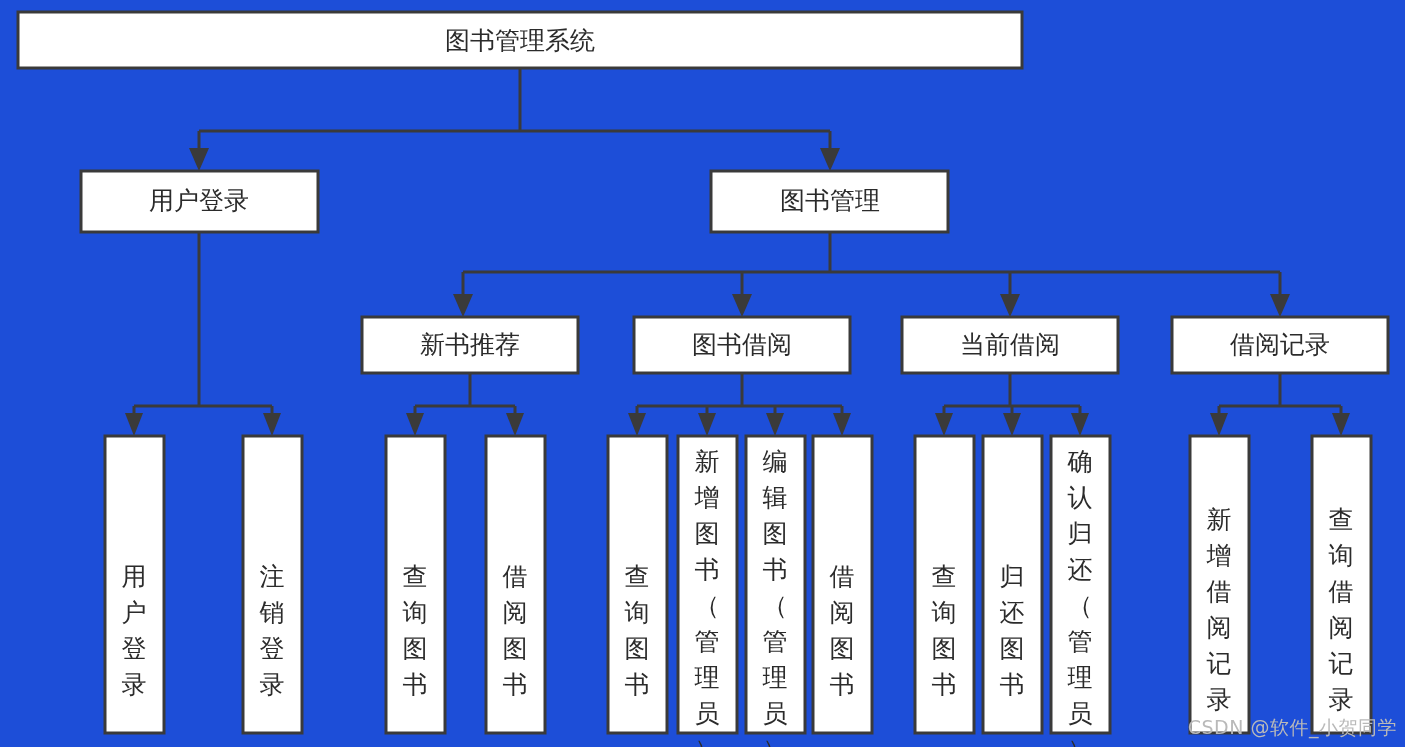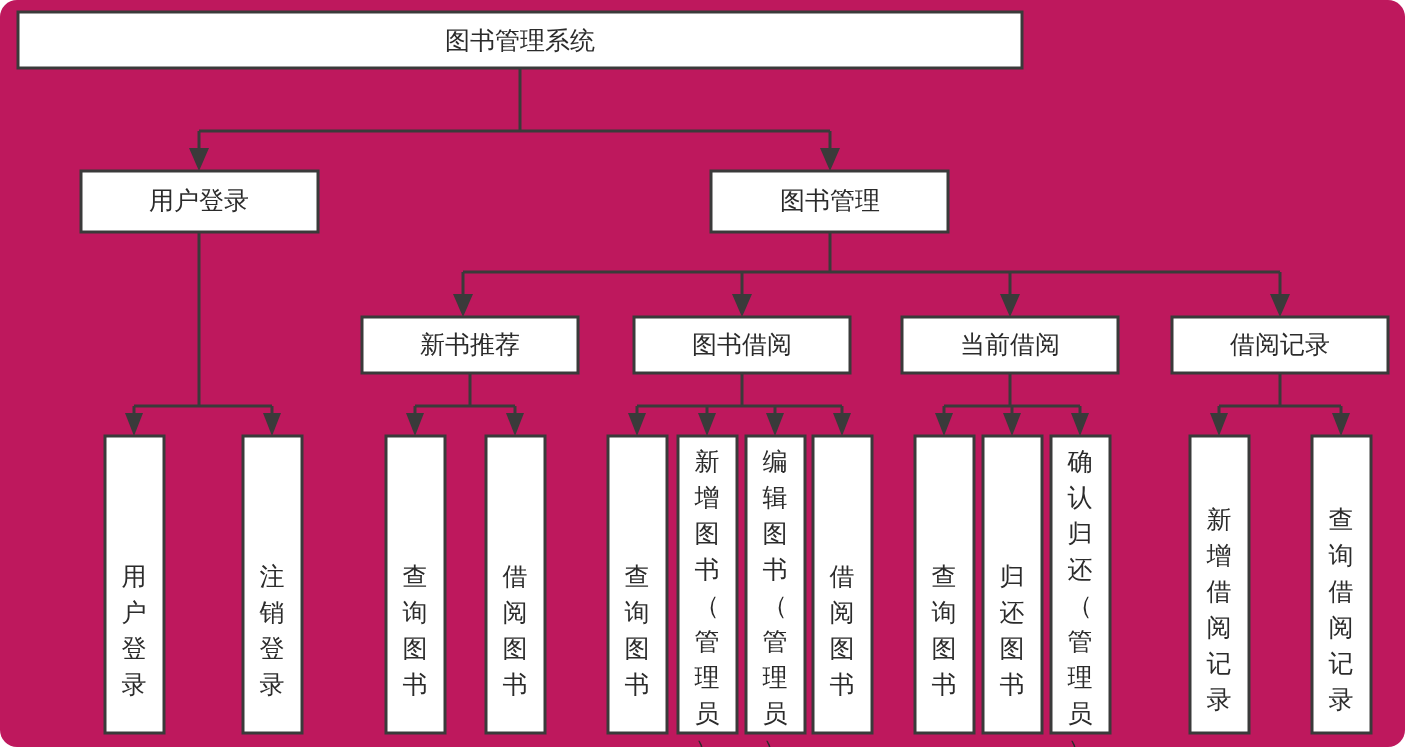--- a/index.html
+++ b/index.html
@@ -11,22 +11,21 @@
   body {
     width: 1405px;
     height: 747px;
     font-family: "DejaVu Sans", "Liberation Sans", sans-serif;
     overflow: hidden;
   }
   #diagram-root {
     position: relative;
     width: 1405px;
     height: 747px;
-    background: #be185d;
-    border-radius: 17px;
+    background: #1d4ed8;
   }
   svg#tree-svg {
     position: absolute;
     left: 0;
     top: 0;
     width: 1405px;
     height: 747px;
     display: block;
   }
   .node-box {
@@ -248,14 +247,15 @@
       <rect class="node-box" x="1190" y="436" width="59" height="297"></rect>
       <text class="leaf-label" x="1219" y="528"><tspan x="1219" y="528">新</tspan><tspan x="1219" y="564">增</tspan><tspan x="1219" y="600">借</tspan><tspan x="1219" y="636">阅</tspan><tspan x="1219" y="672">记</tspan><tspan x="1219" y="708">录</tspan></text>
     </g>
     <g>
       <rect class="node-box" x="1312" y="436" width="59" height="297"></rect>
       <text class="leaf-label" x="1341" y="528"><tspan x="1341" y="528">查</tspan><tspan x="1341" y="564">询</tspan><tspan x="1341" y="600">借</tspan><tspan x="1341" y="636">阅</tspan><tspan x="1341" y="672">记</tspan><tspan x="1341" y="708">录</tspan></text>
     </g>
 
   </svg>
 
+  <div class="watermark">CSDN @软件_小贺同学</div>
 
 </div>
 
 </body></html>

